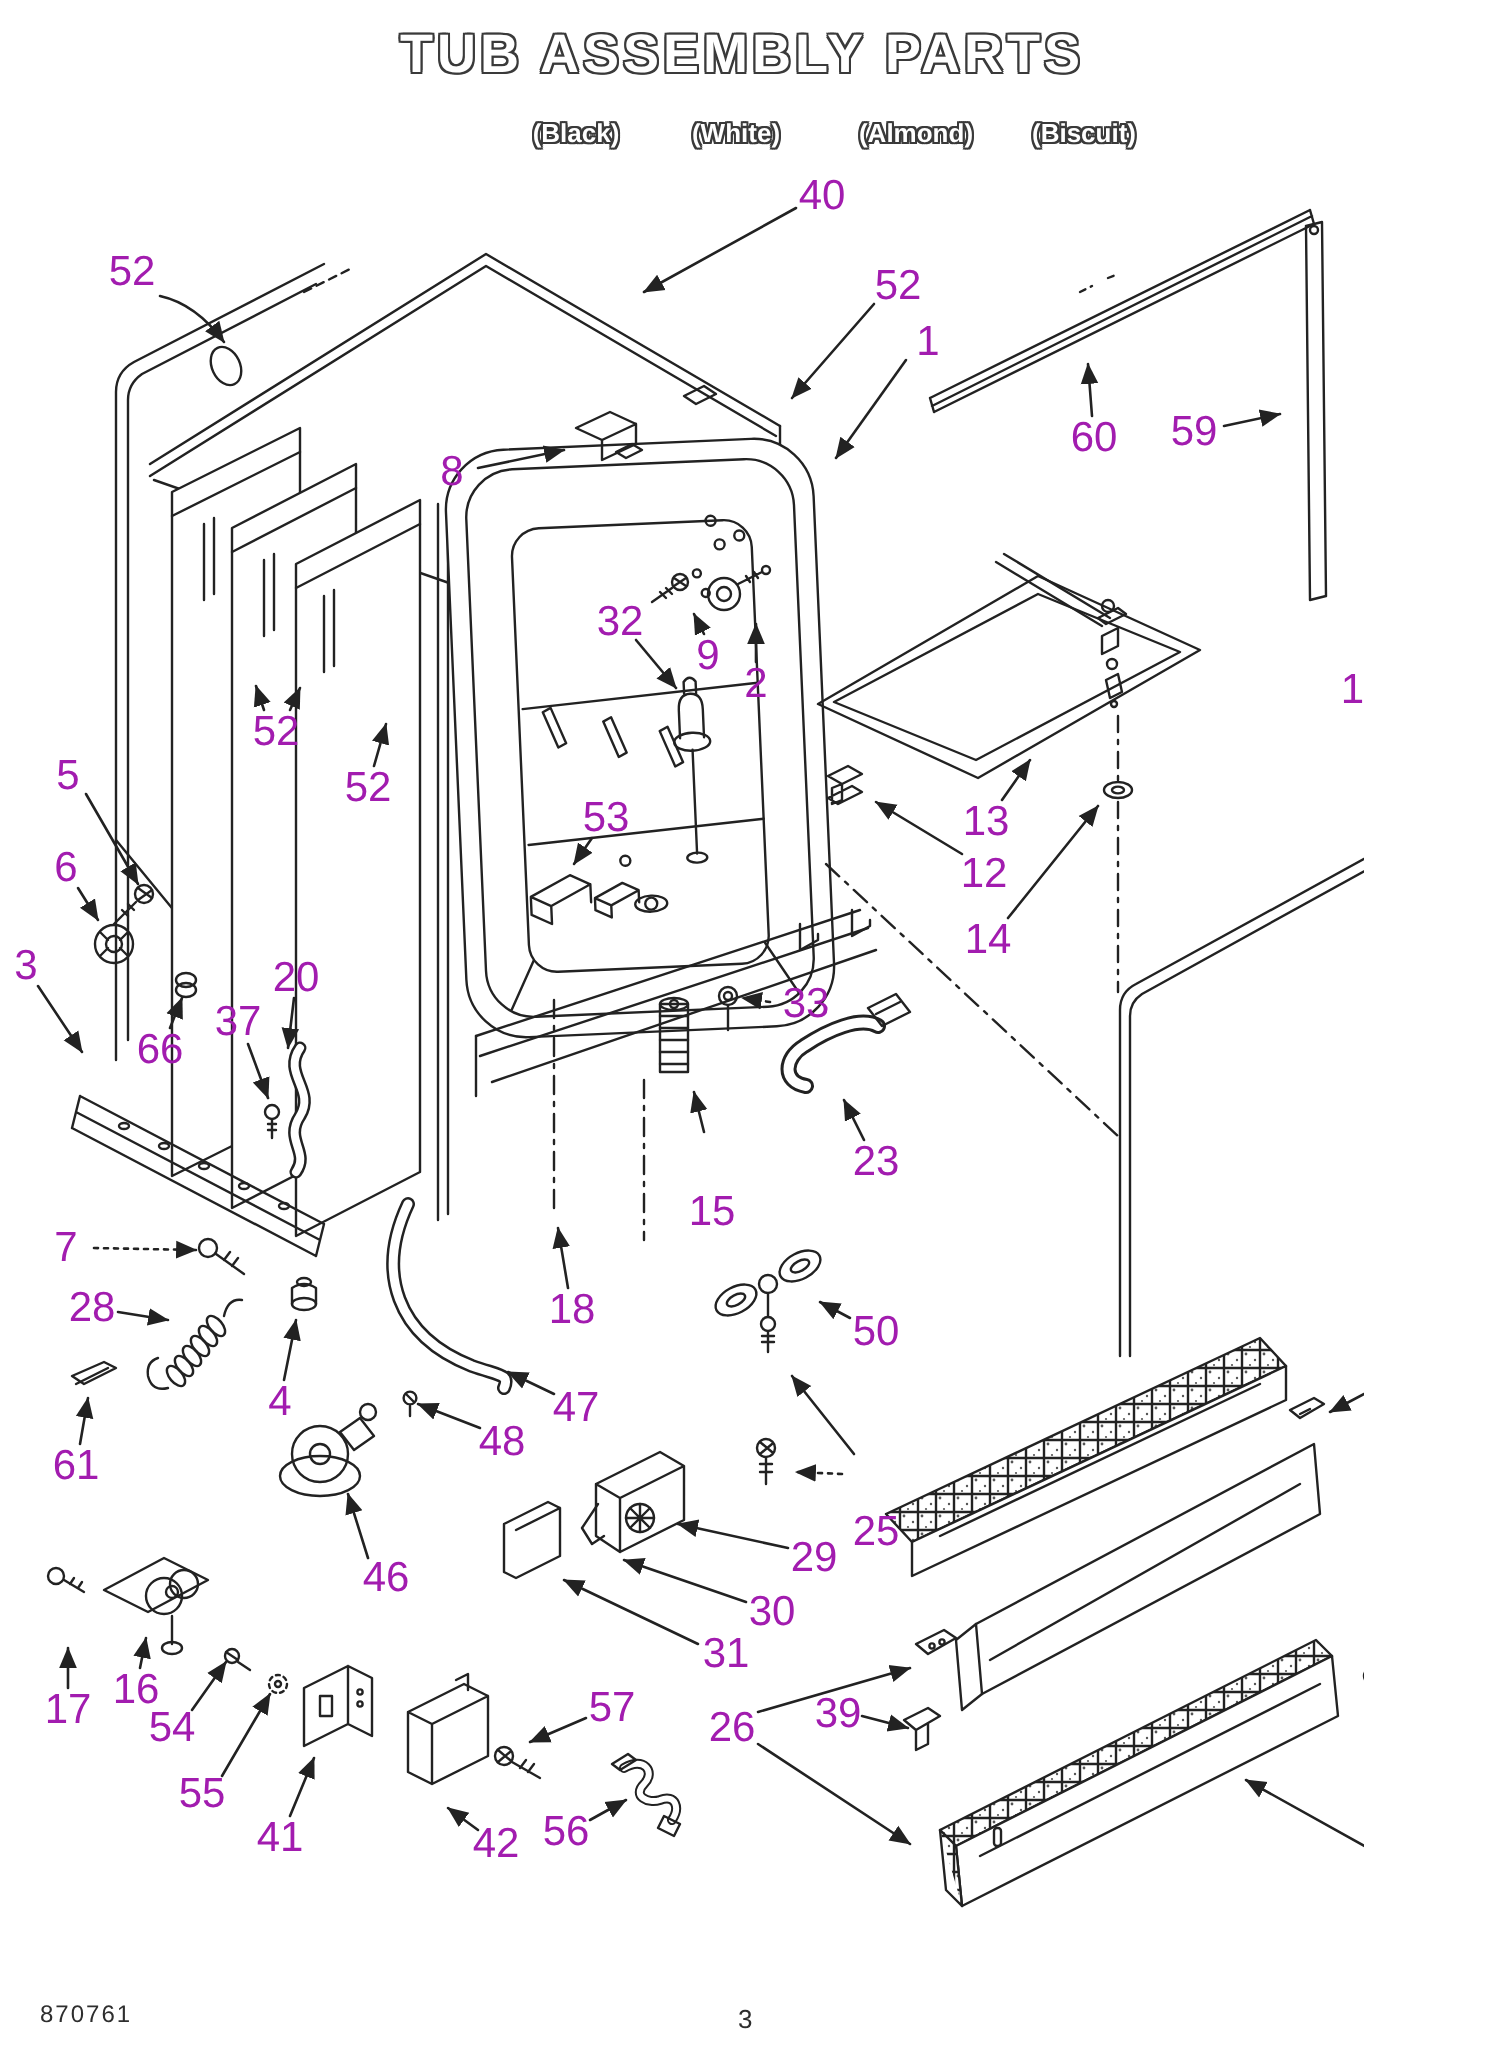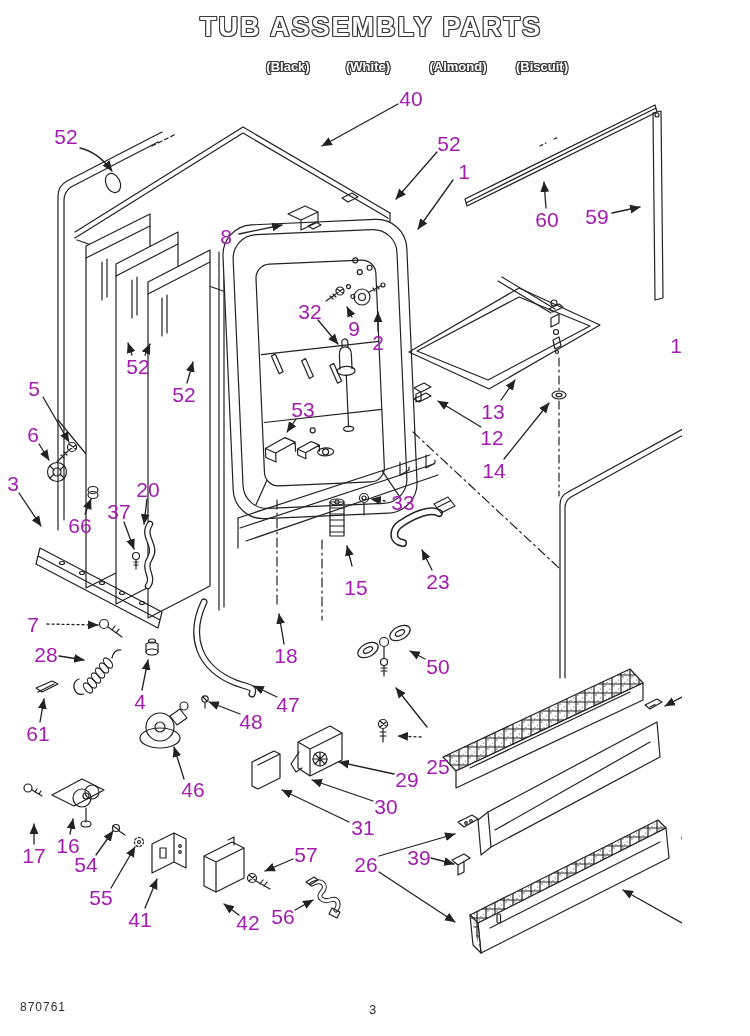--- a/index.html
+++ b/index.html
@@ -409,21 +409,21 @@
       <div class="callout" style="left: 493px; top: 411px;">13</div>
       <div class="callout" style="left: 33px; top: 434px;">6</div>
       <div class="callout" style="left: 303px; top: 409px;">53</div>
       <div class="callout" style="left: 492px; top: 437px;">12</div>
       <div class="callout" style="left: 13px; top: 483px;">3</div>
       <div class="callout" style="left: 494px; top: 470px;">14</div>
       <div class="callout" style="left: 148px; top: 489px;">20</div>
       <div class="callout" style="left: 119px; top: 511px;">37</div>
       <div class="callout" style="left: 80px; top: 525px;">66</div>
       <div class="callout" style="left: 403px; top: 502px;">33</div>
-      <div class="callout" style="left: 356px; top: 587px;">15</div>
+      <div class="callout" style="left: 356px; top: 606px;">15</div>
       <div class="callout" style="left: 438px; top: 581px;">23</div>
       <div class="callout" style="left: 33px; top: 624px;">7</div>
       <div class="callout" style="left: 46px; top: 654px;">28</div>
       <div class="callout" style="left: 286px; top: 655px;">18</div>
       <div class="callout" style="left: 438px; top: 666px;">50</div>
       <div class="callout" style="left: 38px; top: 733px;">61</div>
       <div class="callout" style="left: 140px; top: 701px;">4</div>
       <div class="callout" style="left: 288px; top: 704px;">47</div>
       <div class="callout" style="left: 251px; top: 721px;">48</div>
       <div class="callout" style="left: 438px; top: 766px;">25</div>

